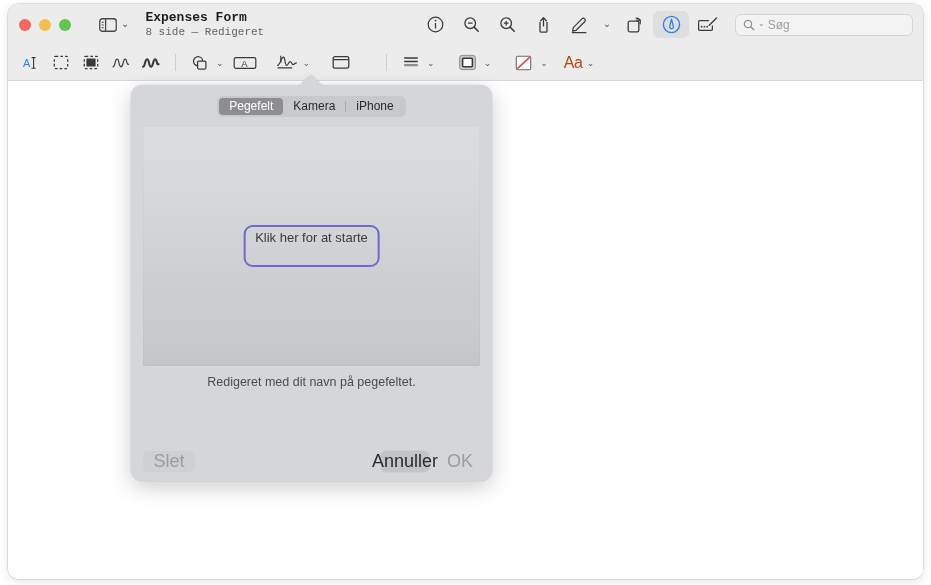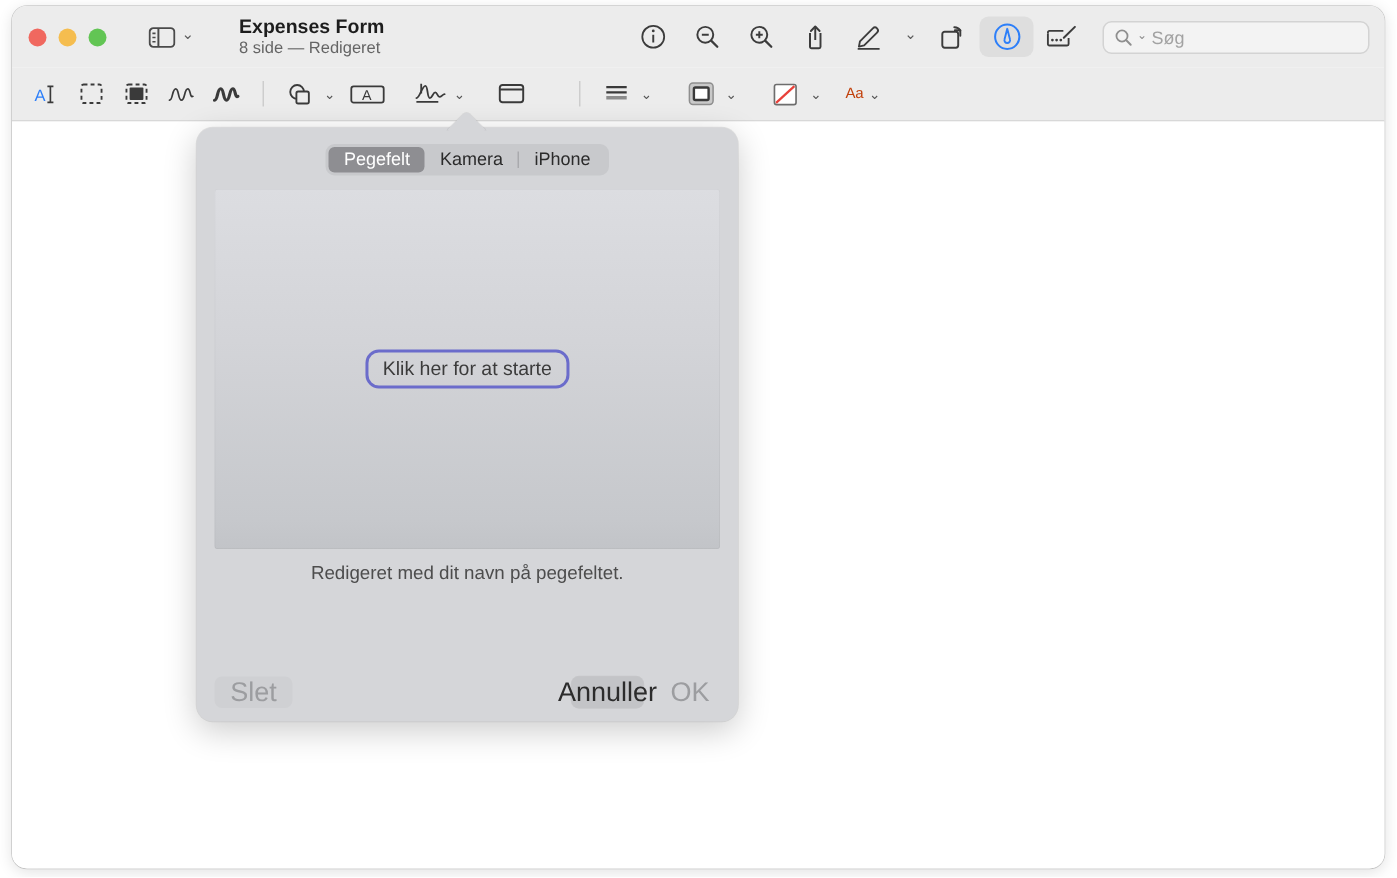--- a/index.html
+++ b/index.html
@@ -70,25 +70,26 @@
     border-radius: 5px;
   }
   .chev {
     font-size: 10px;
     color: #5b5b5b;
     line-height: 1;
     transform: translateY(-1px);
   }
 
   .doc-title {
-    margin-left: 30px;
+    margin-left: 16px;
     display: flex;
     flex-direction: column;
     justify-content: center;
     line-height: 1.12;
+    font-family: Liberation Mono, monospace;
   }
   .doc-title .name {
     font-size: 13px;
     font-weight: bold;
     color: #1d1d1d;
   }
   .doc-title .sub {
     font-size: 11px;
     color: #656565;
     margin-top: 1px;
@@ -171,21 +172,21 @@
     background: #cdcdcd;
     margin: 0 9px;
   }
   .mk-chev {
     font-size: 9px;
     color: #555;
     margin-left: 1px;
     margin-right: 4px;
   }
   .aa {
-    font-size: 10px;
+    font-size: 16px;
     color: #c2410c;
     letter-spacing: -0.3px;
     text-align: right;
   }
 
   
   .canvas {
     position: absolute;
     left: 0;
     top: 77px;
@@ -273,21 +274,21 @@
     border-radius: 2px;
     box-shadow: inset 0 0 0 0.5px rgba(0,0,0,0.05);
   }
   .start-btn {
     position: absolute;
     left: 50%;
     top: 50%;
     transform: translate(-50%, -50%);
     border: 2.5px solid #6b6ccb;
     border-radius: 9px;
-    padding: 3px 10px 4px 10px;
+    padding: 3px 10px 20px 10px;
     background: transparent;
     font-size: 13px;
     color: #3b3b3b;
     white-space: nowrap;
   }
   .pad-caption {
     position: absolute;
     top: 290px;
     left: 0;
     right: 0;

